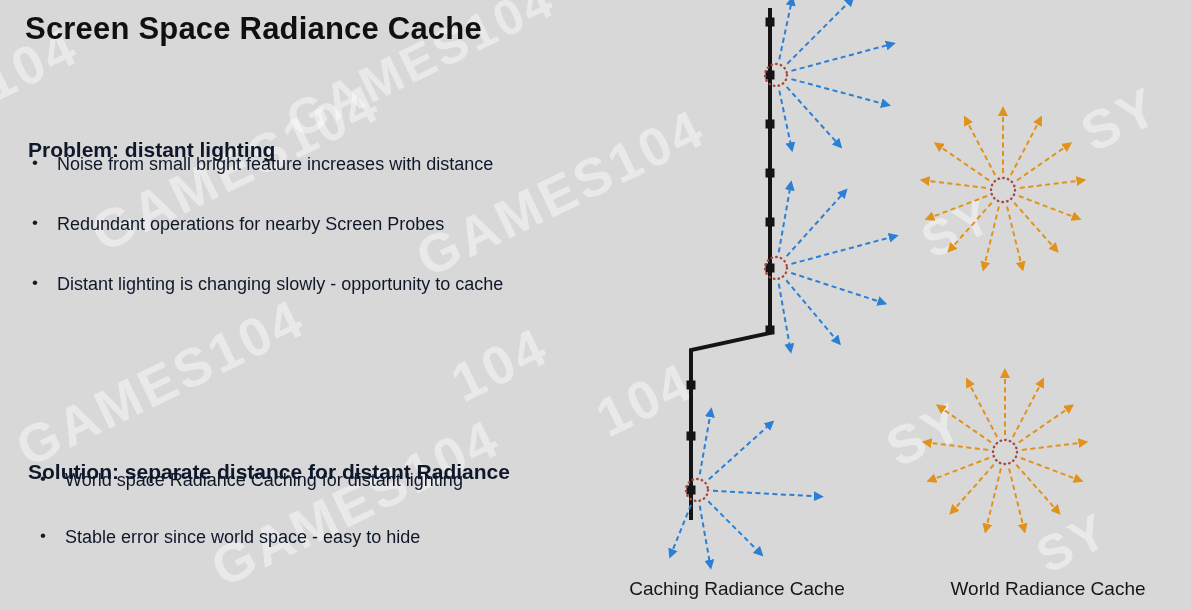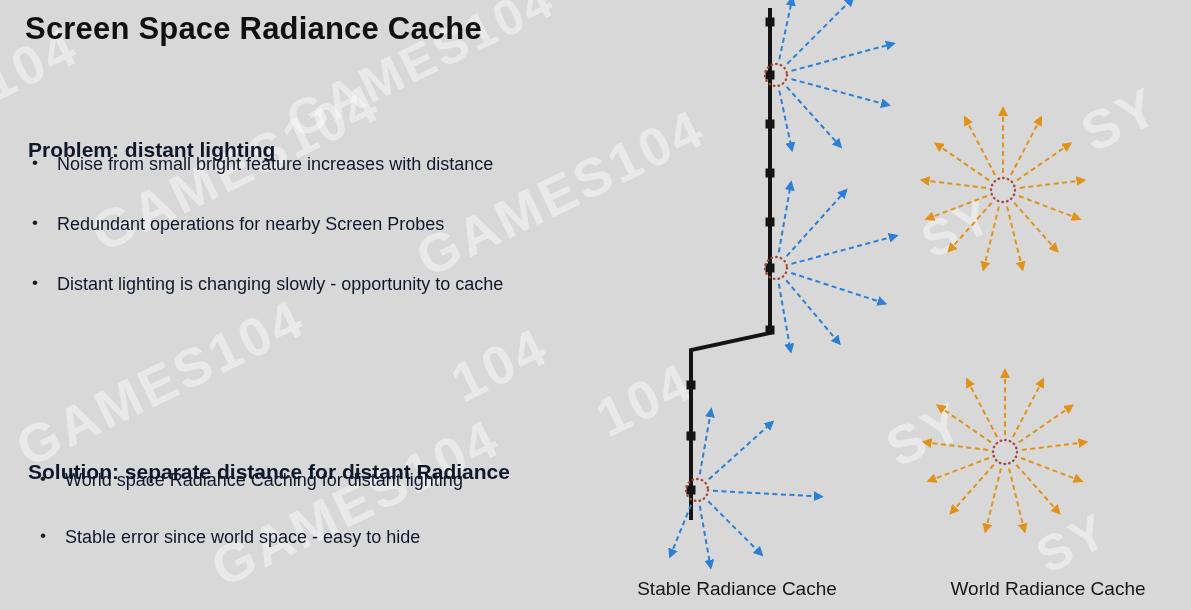--- a/index.html
+++ b/index.html
@@ -137,16 +137,16 @@
         <line x1="1009.0683662928885" y1="468.50601089624286" x2="1024.3845688072922" y2="530.6462872115102" stroke="#e0921a" stroke-width="2" stroke-dasharray="5 3.5" marker-end="url(#arrow-world)"></line>
         <line x1="1000.9316337071115" y1="468.50601089624286" x2="985.6154311927078" y2="530.6462872115102" stroke="#e0921a" stroke-width="2" stroke-dasharray="5 3.5" marker-end="url(#arrow-world)"></line>
         <line x1="993.7269148099065" y1="464.7246827189087" x2="951.2870646824956" y2="512.6293706018591" stroke="#e0921a" stroke-width="2" stroke-dasharray="5 3.5" marker-end="url(#arrow-world)"></line>
         <line x1="989.104723874348" y1="458.0282830797231" x2="929.2636843424814" y2="480.7229958504454" stroke="#e0921a" stroke-width="2" stroke-dasharray="5 3.5" marker-end="url(#arrow-world)"></line>
         <line x1="988.123949140333" y1="449.9508764356595" x2="924.5905811980576" y2="442.2365288993189" stroke="#e0921a" stroke-width="2" stroke-dasharray="5 3.5" marker-end="url(#arrow-world)"></line>
         <line x1="991.0092742798079" y1="442.3428993055703" x2="938.3383068626139" y2="405.98675551477635" stroke="#e0921a" stroke-width="2" stroke-dasharray="5 3.5" marker-end="url(#arrow-world)"></line>
         <line x1="997.0997060752559" y1="436.9472475638954" x2="967.3574230644547" y2="380.27806192209005" stroke="#e0921a" stroke-width="2" stroke-dasharray="5 3.5" marker-end="url(#arrow-world)"></line>
       </g>
     </svg>
 
-  <div class="caption screen">Stable Radiance Cache</div>
+  <div class="caption screen">Caching Radiance Cache</div>
   <div class="caption world">World Radiance Cache</div>
 
 </div>
 
 </body></html>

